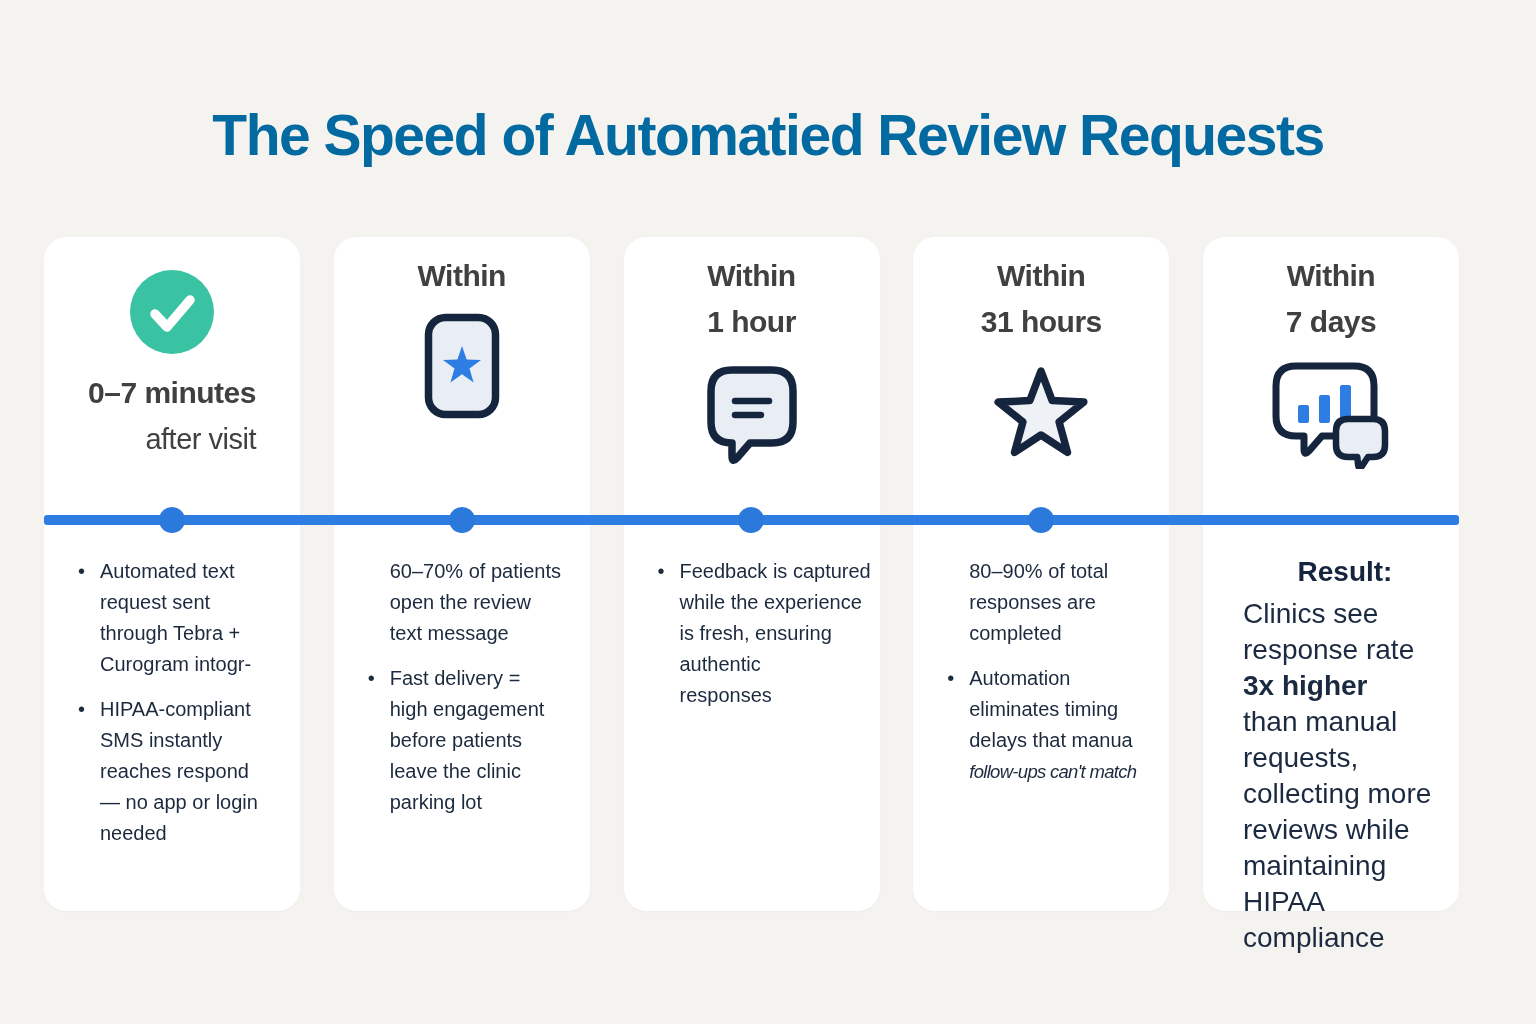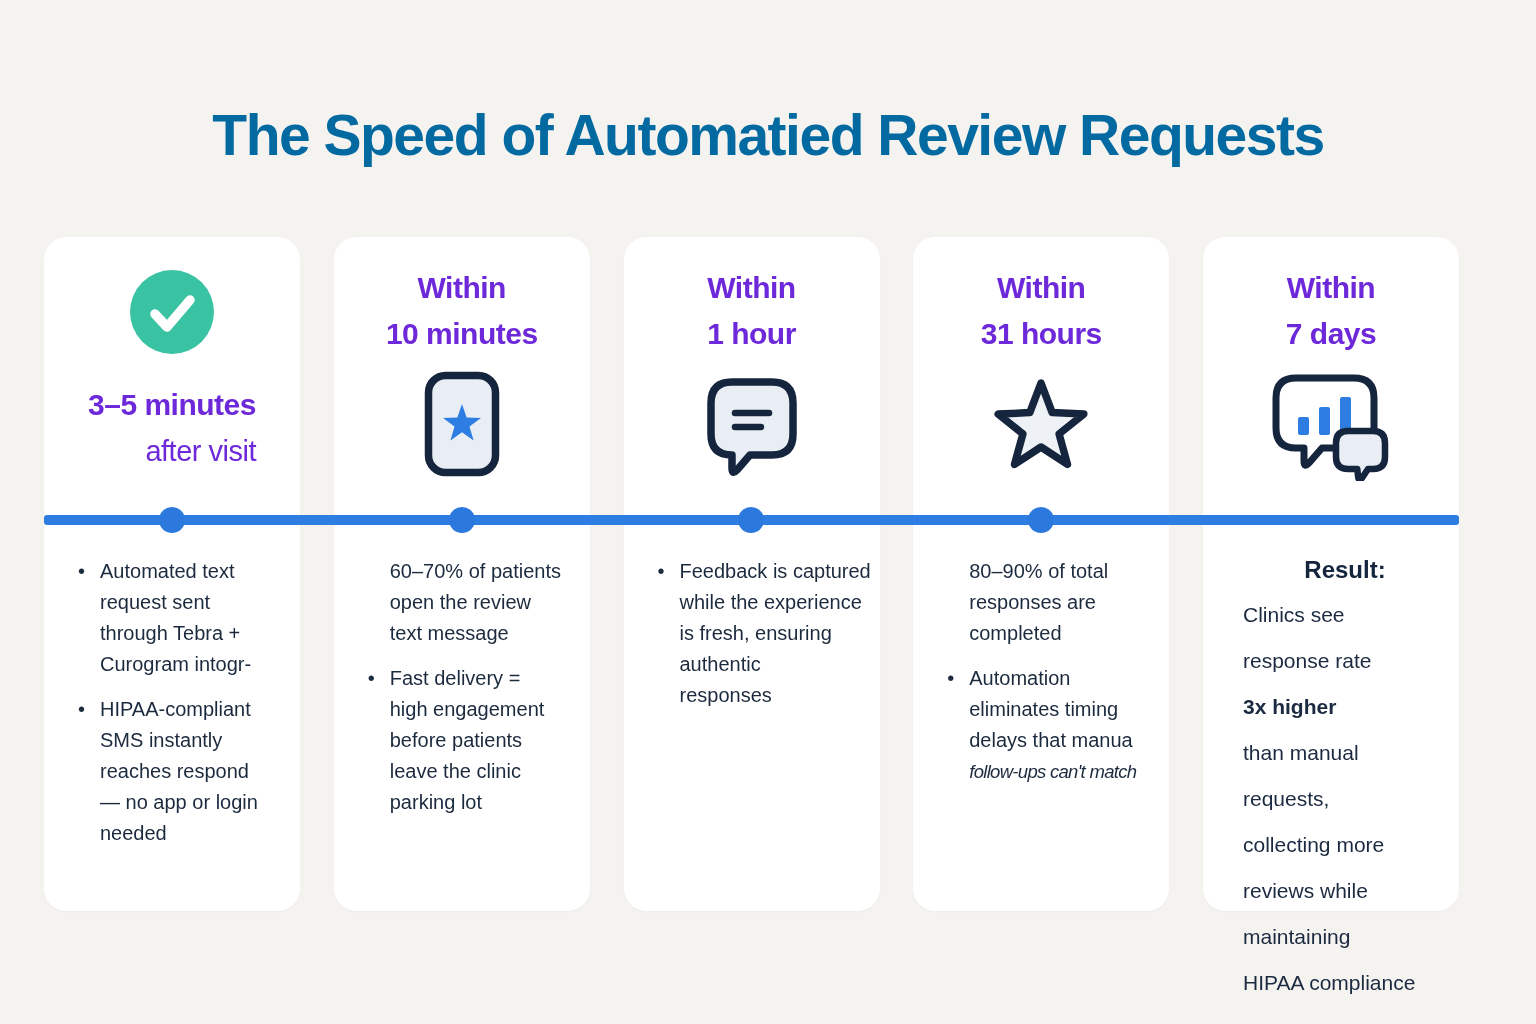--- a/index.html
+++ b/index.html
@@ -42,27 +42,27 @@
   }
   .card-top {
     height:283px;
     display:flex;
     flex-direction:column;
     align-items:center;
     box-sizing:border-box;
   }
   .check-wrap { margin-top:33px; height:84px; }
   .heading {
-    margin-top:28px;
+    margin-top:16px;
     text-align:center;
     font-size:30px;
     line-height:46px;
     font-weight:700;
     letter-spacing:-0.5px;
-    color:#6d28d9;
+    color:#404040;
   }
   .heading .sub {
     font-weight:400;
     font-size:29px;
     text-align:right;
   }
   .card-icon { display:block; margin:0 auto; }
   .card-body {
     margin-top:36px;
     padding:0 6px 0 34px;
@@ -80,29 +80,29 @@
     text-align:left;
   }
   .item-text { white-space:pre-line; }
   .condensed {
     font-size:18.5px;
     letter-spacing:-0.7px;
     font-style:italic;
   }
   .result-label {
     text-align:center;
-    font-size:24px;
+    font-size:28px;
     font-weight:700;
     color:#16253e;
     margin:0 0 8px 0;
   }
   .result-text {
     padding-left:6px;
-    font-size:21px;
-    line-height:46px;
+    font-size:28px;
+    line-height:36px;
     white-space:pre-line;
   }
   .result-text .bold { font-weight:700; white-space:nowrap;margin-top:29px; }
   .timeline {
     position:absolute;
     left:44px; top:515px;
     width:1415px; height:10px;
     background:#2e7de2;
     border-radius:3px;
     z-index:10;
@@ -127,21 +127,21 @@
 
     <div class="card">
       <div class="card-top">
         <div class="check-wrap">
           <svg width="84" height="84" viewBox="0 0 84 84">
             <circle cx="42" cy="42" r="42" fill="#3ac3a2"></circle>
             <path d="M25 44 L37 57 L60 30" stroke="#ffffff" stroke-width="9.5" fill="none" stroke-linecap="round" stroke-linejoin="round"></path>
           </svg>
         </div>
         <div class="heading">
-          <div>3–5 minutes</div>
+          <div>0–7 minutes</div>
           <div class="sub">after visit</div>
         </div>
       </div>
       <div class="card-body">
         <div class="item">
           <span class="marker">•</span>
           <span class="item-text">Automated text
 request sent
 through Tebra +
 Curogram intogr-</span>
@@ -154,21 +154,20 @@
 — no app or login
 needed</span>
         </div>
       </div>
     </div>
 
     <div class="card">
       <div class="card-top">
         <div class="heading">
           <div>Within</div>
-          <div>10 minutes</div>
         </div>
         <svg class="card-icon" style="margin-top:14px" width="76" height="106" viewBox="0 0 76 106">
           <rect x="4.5" y="4.5" width="67" height="97" rx="17" fill="#e9eef5" stroke="#16253e" stroke-width="7.5"></rect>
           <polygon fill="#2e7de2" points="38,33 42.6,46.6 57,47 45.5,55.6 49.6,69.4 38,61.2 26.4,69.4 30.5,55.6 19,47 33.4,46.6"></polygon>
         </svg>
       </div>
       <div class="card-body">
         <div class="item">
           <span class="marker"></span>
           <span class="item-text">60–70% of patients

